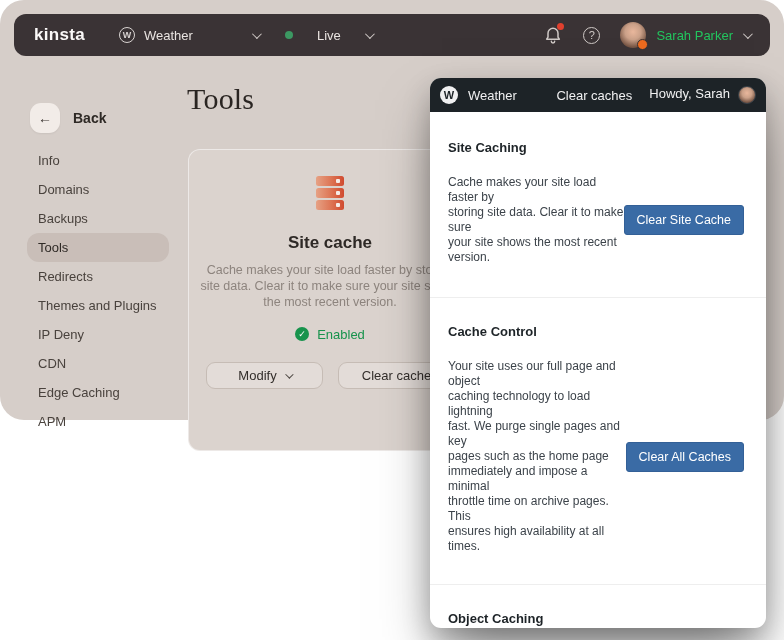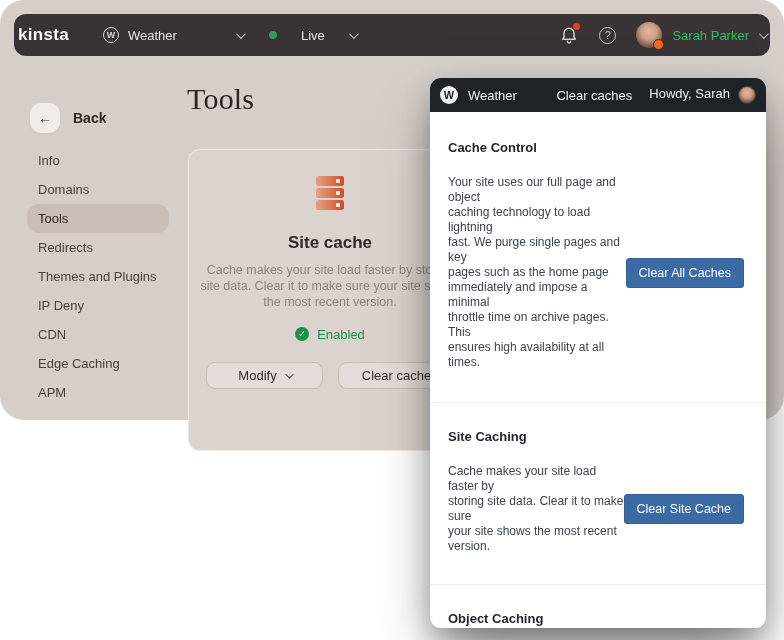--- a/index.html
+++ b/index.html
@@ -16,21 +16,21 @@
   .backdrop {
     position:absolute; left:0; top:0; width:784px; height:420px;
     background:#d6cec9; border-radius:24px;
     overflow:hidden;
   }
 
   
   .topnav {
     position:absolute; left:14px; top:14px; width:756px; height:42px;
     background:#3a3335; border-radius:12px;
-    display:flex; align-items:center; padding:0 4px;
+    display:flex; align-items:center; padding:0 20px;
     color:#f3efed;
   }
   .logo { font-size:17px; font-weight:700; letter-spacing:.3px; color:#fbf9f8; }
   .site-switcher {
     margin-left:34px; display:flex; align-items:center; gap:9px;
     width:140px; cursor:pointer;
   }
   .wp-badge {
     width:16px; height:16px; border-radius:50%;
     border:1.5px solid #d8d3d1; color:#d8d3d1;
@@ -211,20 +211,21 @@
 <div class="back-row">
   <div class="back-btn">
     <span>←</span>
   </div>
   <span class="back-label">Back</span>
 </div>
 
 <div class="side-menu">
   <div class="side-item">Info</div>
   <div class="side-item">Domains</div>
+  <div class="side-item">Backups</div>
   <div class="side-item active">Tools</div>
   <div class="side-item">Redirects</div>
   <div class="side-item">Themes and Plugins</div>
   <div class="side-item">IP Deny</div>
   <div class="side-item">CDN</div>
   <div class="side-item">Edge Caching</div>
   <div class="side-item">APM</div>
 </div>
 
 <h1 class="page-title">Tools</h1>
@@ -261,43 +262,43 @@
     <div class="wp-header-right">
       <span class="wp-clear-link">Clear caches</span>
       <span class="wp-howdy">
         <span>Howdy, Sarah</span>
         <span class="wp-avatar"></span>
       </span>
     </div>
   </div>
 
   <div class="wp-body">
+    <div class="wp-section">
+      <div class="wp-section-title">Site Caching</div>
+      <div class="wp-row">
+        <div class="wp-text">Cache makes your site load faster by
+storing site data. Clear it to make sure
+your site shows the most recent
+version.</div>
+        <button class="wp-btn">Clear Site Cache</button>
+      </div>
+    </div>
+
     <div class="wp-section">
       <div class="wp-section-title">Cache Control</div>
       <div class="wp-row">
         <div class="wp-text">Your site uses our full page and object
 caching technology to load lightning
 fast. We purge single pages and key
 pages such as the home page
 immediately and impose a minimal
 throttle time on archive pages. This
 ensures high availability at all times.</div>
         <button class="wp-btn">Clear All Caches</button>
       </div>
     </div>
 
     <div class="wp-section">
-      <div class="wp-section-title">Site Caching</div>
-      <div class="wp-row">
-        <div class="wp-text">Cache makes your site load faster by
-storing site data. Clear it to make sure
-your site shows the most recent
-version.</div>
-        <button class="wp-btn">Clear Site Cache</button>
-      </div>
-    </div>
-
-    <div class="wp-section">
       <div class="wp-section-title">Object Caching</div>
 
     </div>
   </div>
 </div>
 
 </body></html>

